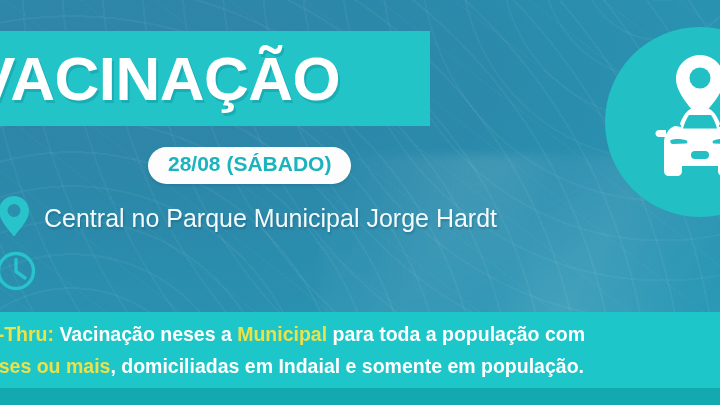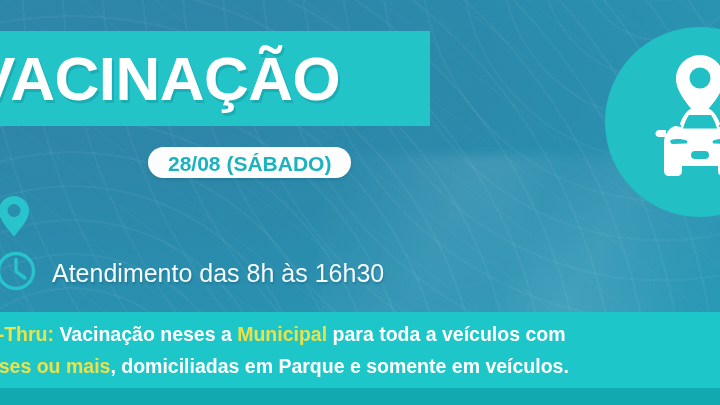--- a/index.html
+++ b/index.html
@@ -56,21 +56,21 @@
     white-space:nowrap;
     text-shadow:2px 3px 0 rgba(0,90,110,0.22);
   }
 
   
   .date-pill{
     position:absolute;left:148px;top:147px;
     background:#fdfdfd;
     color:#1bb3bd;
     font-size:21px;font-weight:bold;
-    padding:5px 20px 2px 20px;
+    padding:5px 20px 8px 20px;
     border-radius:22px;
     white-space:nowrap;
     box-shadow:0 2px 3px rgba(0,60,80,0.14);
   }
 
   
   .info-row{
     position:absolute;display:flex;align-items:center;
   }
   .info-row .ico{flex:0 0 auto;display:block;}
@@ -133,32 +133,32 @@
 
   <div class="date-pill">28/08 (SÁBADO)</div>
 
   <div class="info-row" id="row-local">
     <span class="ico">
       <svg width="40" height="48" viewBox="0 0 40 48">
         <path d="M20 4 C11.7 4 5 10.7 5 19 C5 28.6 16.5 39.5 18.9 43.5 C19.4 44.3 20.6 44.3 21.1 43.5 C23.5 39.5 35 28.6 35 19 C35 10.7 28.3 4 20 4 Z" fill="#29c3cb"></path>
         <circle cx="20" cy="18.5" r="6.5" fill="#2b8fae"></circle>
       </svg>
     </span>
+    <span class="txt">Central no Parque Municipal Jorge Hardt</span>
   </div>
 
   <div class="info-row" id="row-hora">
     <span class="ico">
       <svg width="44" height="46" viewBox="0 0 44 46">
         <circle cx="22" cy="23" r="17.5" fill="none" stroke="#29c3cb" stroke-width="3.4"></circle>
         <path d="M22 11.5 L22 23.5 L31 30" fill="none" stroke="#29c3cb" stroke-width="3.4" stroke-linecap="round" stroke-linejoin="round"></path>
       </svg>
     </span>
-    <span class="txt">Atendimento das 8h às 16h30</span>
   </div>
 
   <div class="bottom-band"></div>
   <div class="bottom-text">
-    <span class="ln" id="fline1"><span class="hl">ve-Thru:</span><span> Vacinação neses a </span><span class="hl">Municipal</span><span> para toda a veículos com</span></span>
-    <span class="ln" id="fline2"><span class="hl">neses ou mais</span><span>, domiciliadas em Parque e somente em veículos.</span></span>
+    <span class="ln" id="fline1"><span class="hl">ve-Thru:</span><span> Vacinação neses a </span><span class="hl">Municipal</span><span> para toda a população com</span></span>
+    <span class="ln" id="fline2"><span class="hl">neses ou mais</span><span>, domiciliadas em Indaial e somente em população.</span></span>
   </div>
   <div class="bottom-strip"></div>
 
 </div>
 
 </body></html>

